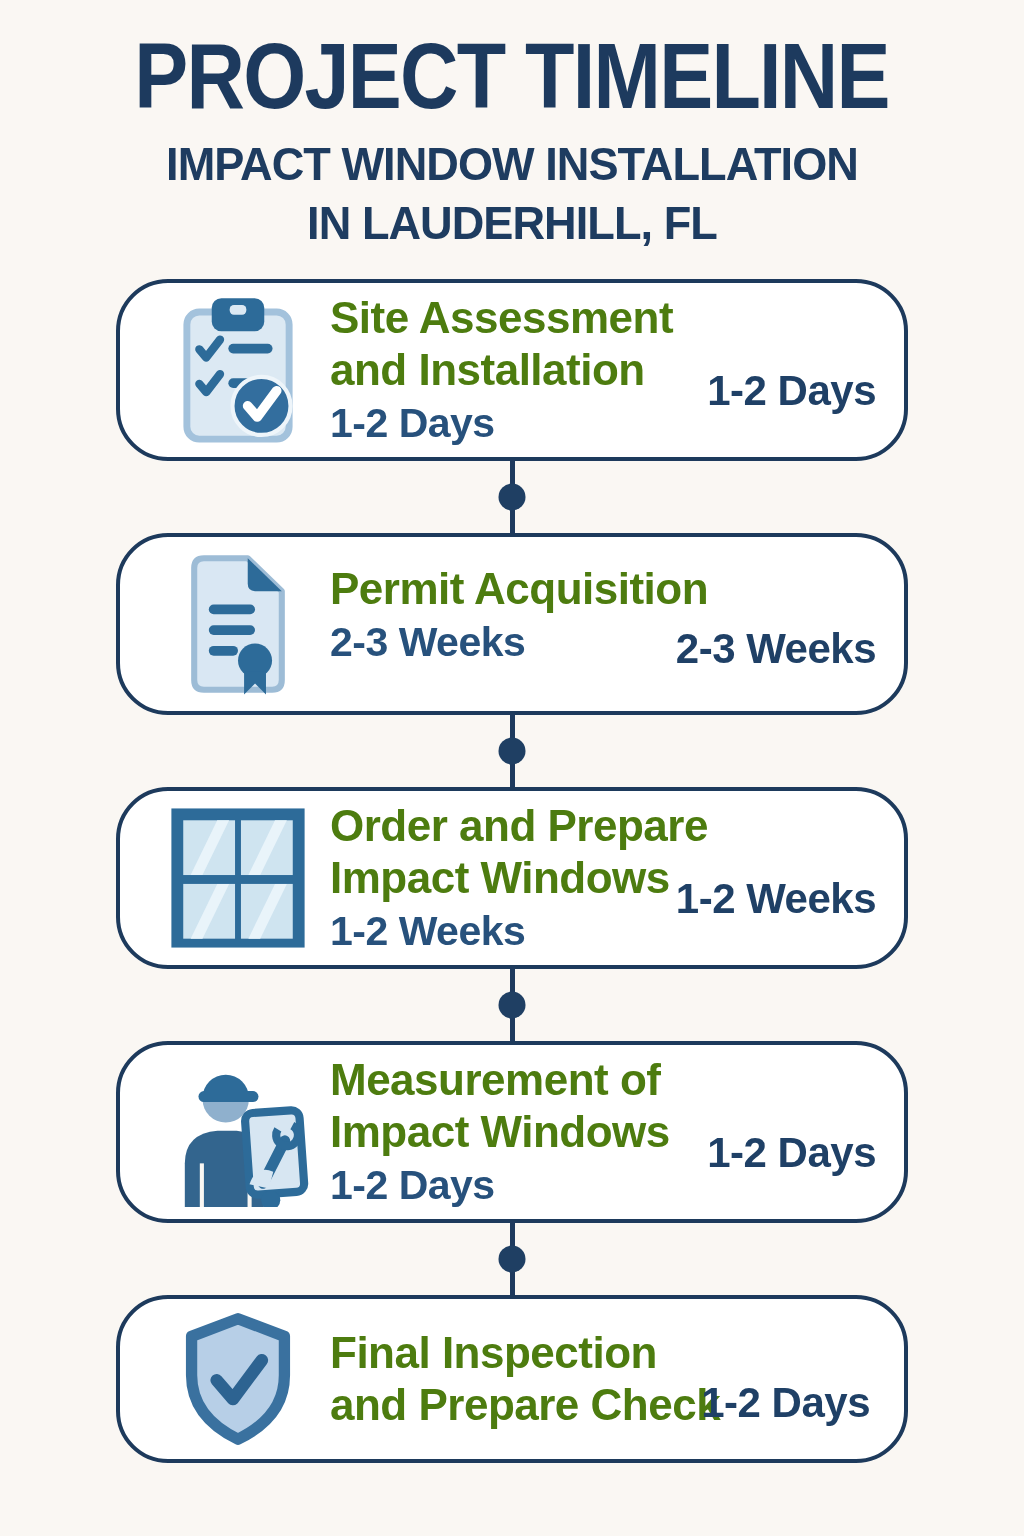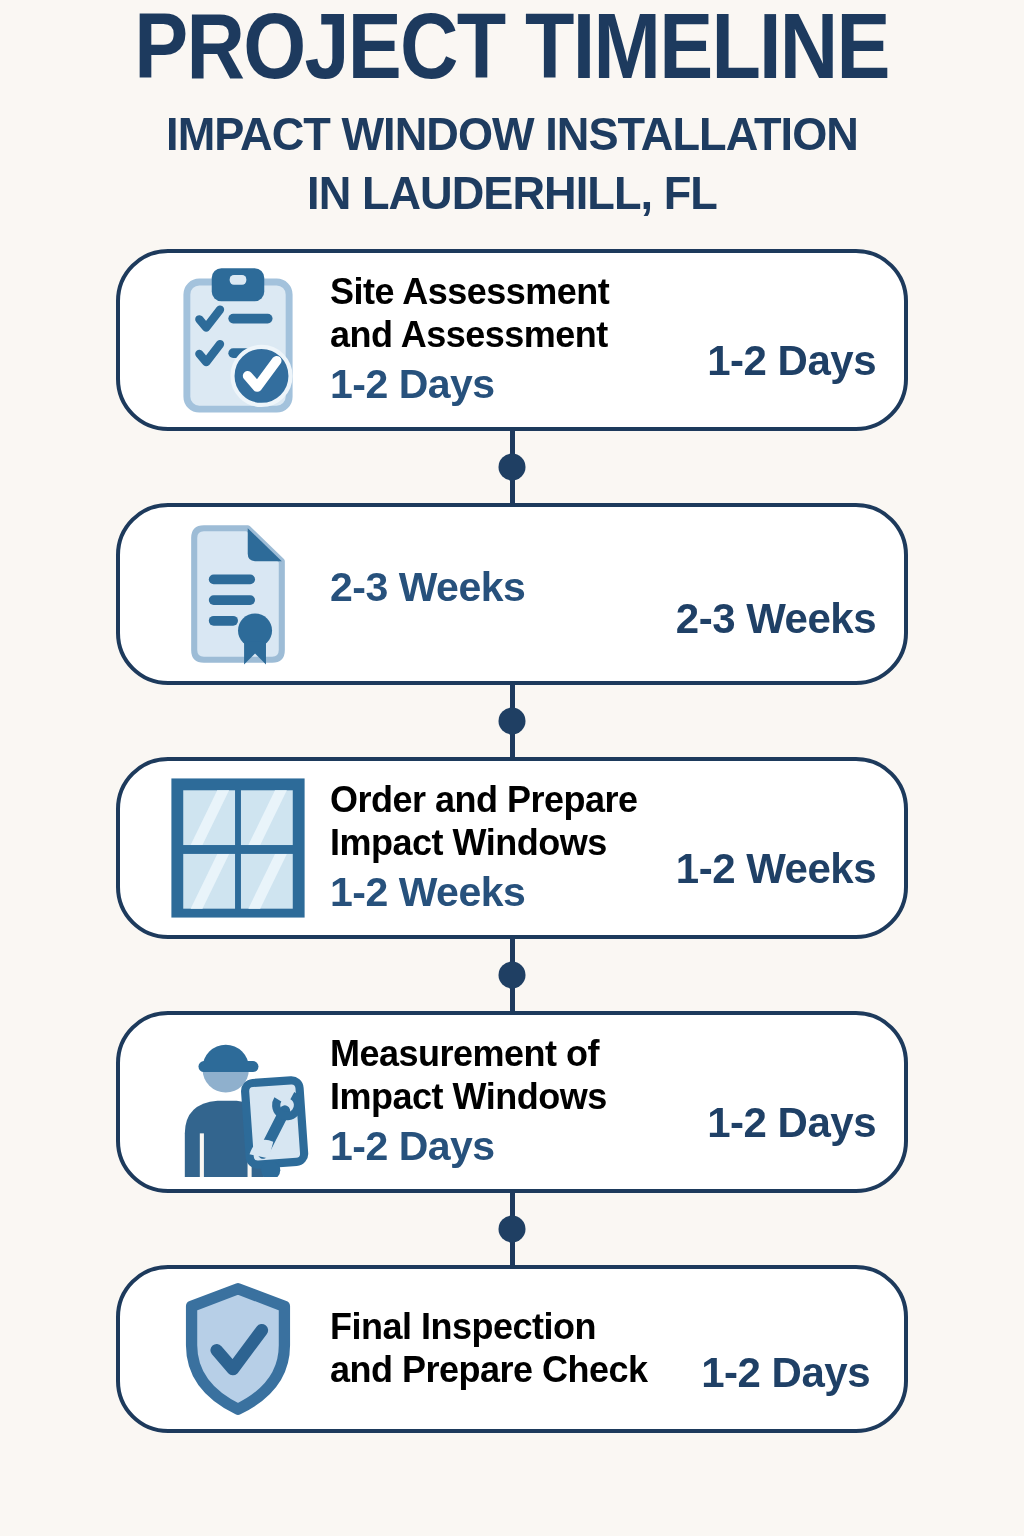--- a/index.html
+++ b/index.html
@@ -4,21 +4,21 @@
 <style>
   html, body { margin: 0; padding: 0; }
   body {
     width: 1024px; height: 1536px;
     background: #faf7f3;
     font-family: "Liberation Sans", sans-serif;
     overflow: hidden;
     position: relative;
   }
   
-  .header { text-align: center; }
+  .header { text-align: center; padding-top: 30px; }
   .main-title {
     display: inline-block;
     font-size: 93px; font-weight: 800; line-height: 1.0;
     color: #1d3a5e; letter-spacing: -2px;
     transform: scaleX(0.87); transform-origin: 50% 50%;
     white-space: nowrap;
   }
   .subtitle {
     margin-top: 12px;
     font-size: 47px; font-weight: 700; line-height: 1.25;
@@ -37,22 +37,22 @@
     padding-left: 42px;
     box-sizing: border-box;
   }
   .card.last { height: 168px; align-items: center; }
   .icon-box {
     width: 152px; height: 158px; flex: none;
     display: flex; align-items: center; justify-content: center;
   }
   .text-block { margin-left: 16px; }
   .card-title {
-    font-size: 36px; font-weight: 700; line-height: 1.18;
-    color: #000000; letter-spacing: -0.5px;
+    font-size: 44px; font-weight: 700; line-height: 1.18;
+    color: #4d7c0f; letter-spacing: -0.5px;
   }
   .card-duration {
     font-size: 41px; font-weight: 700; margin-top: 5px;
     color: #27517c; letter-spacing: -0.5px;
   }
   .right-duration {
     position: absolute; right: 28px; top: 84px;
     font-size: 42px; font-weight: 700;
     color: #1f4066; letter-spacing: -0.5px;
     white-space: nowrap;
@@ -98,21 +98,21 @@
         <rect x="43" y="36" width="32" height="7" rx="3.5" fill="#2d6b99"></rect>
         <polyline points="22,65 27,71 37,58" fill="none" stroke="#2d6b99" stroke-width="6" stroke-linecap="round" stroke-linejoin="round"></polyline>
         <rect x="43" y="61" width="32" height="7" rx="3.5" fill="#2d6b99"></rect>
         <circle cx="67" cy="81" r="21" fill="#336e9e" stroke="#eef5fa" stroke-width="3"></circle>
         <polyline points="57,81 64,89 78,70" fill="none" stroke="#ffffff" stroke-width="7" stroke-linecap="round" stroke-linejoin="round"></polyline>
       </svg>
     </div>
     <div class="text-block">
       <div class="card-title">
         <div>Site Assessment</div>
-        <div class="empty-line">and Assessment</div>
+        <div class="empty-line">and Installation</div>
       </div>
       <div class="card-duration">1-2 Days</div>
     </div>
     <div class="right-duration">1-2 Days</div>
   </div>
 
   <div class="connector">
     <div class="t-dot"></div>
   </div>
 
@@ -122,20 +122,24 @@
         <path d="M22 6 H58 L86 33 V106 Q86 114 78 114 H22 Q14 114 14 106 V14 Q14 6 22 6 Z" fill="#d9e7f3" stroke="#9dbcd6" stroke-width="5" stroke-linejoin="round"></path>
         <path d="M58 6 L86 33 H64 Q58 33 58 27 Z" fill="#2d6b99"></path>
         <rect x="26" y="44" width="38" height="8" rx="4" fill="#2d6b99"></rect>
         <rect x="26" y="61" width="38" height="8" rx="4" fill="#2d6b99"></rect>
         <rect x="26" y="78" width="24" height="8" rx="4" fill="#2d6b99"></rect>
         <circle cx="64" cy="90" r="14" fill="#2d6b99"></circle>
         <path d="M55 99 L55 118 L64 109 L73 118 L73 99 Z" fill="#2d6b99"></path>
       </svg>
     </div>
     <div class="text-block">
+      <div class="card-title">
+        <div>Permit Acquisition</div>
+
+      </div>
       <div class="card-duration">2-3 Weeks</div>
     </div>
     <div class="right-duration">2-3 Weeks</div>
   </div>
 
   <div class="connector">
     <div class="t-dot"></div>
   </div>
 
   <div class="card">

